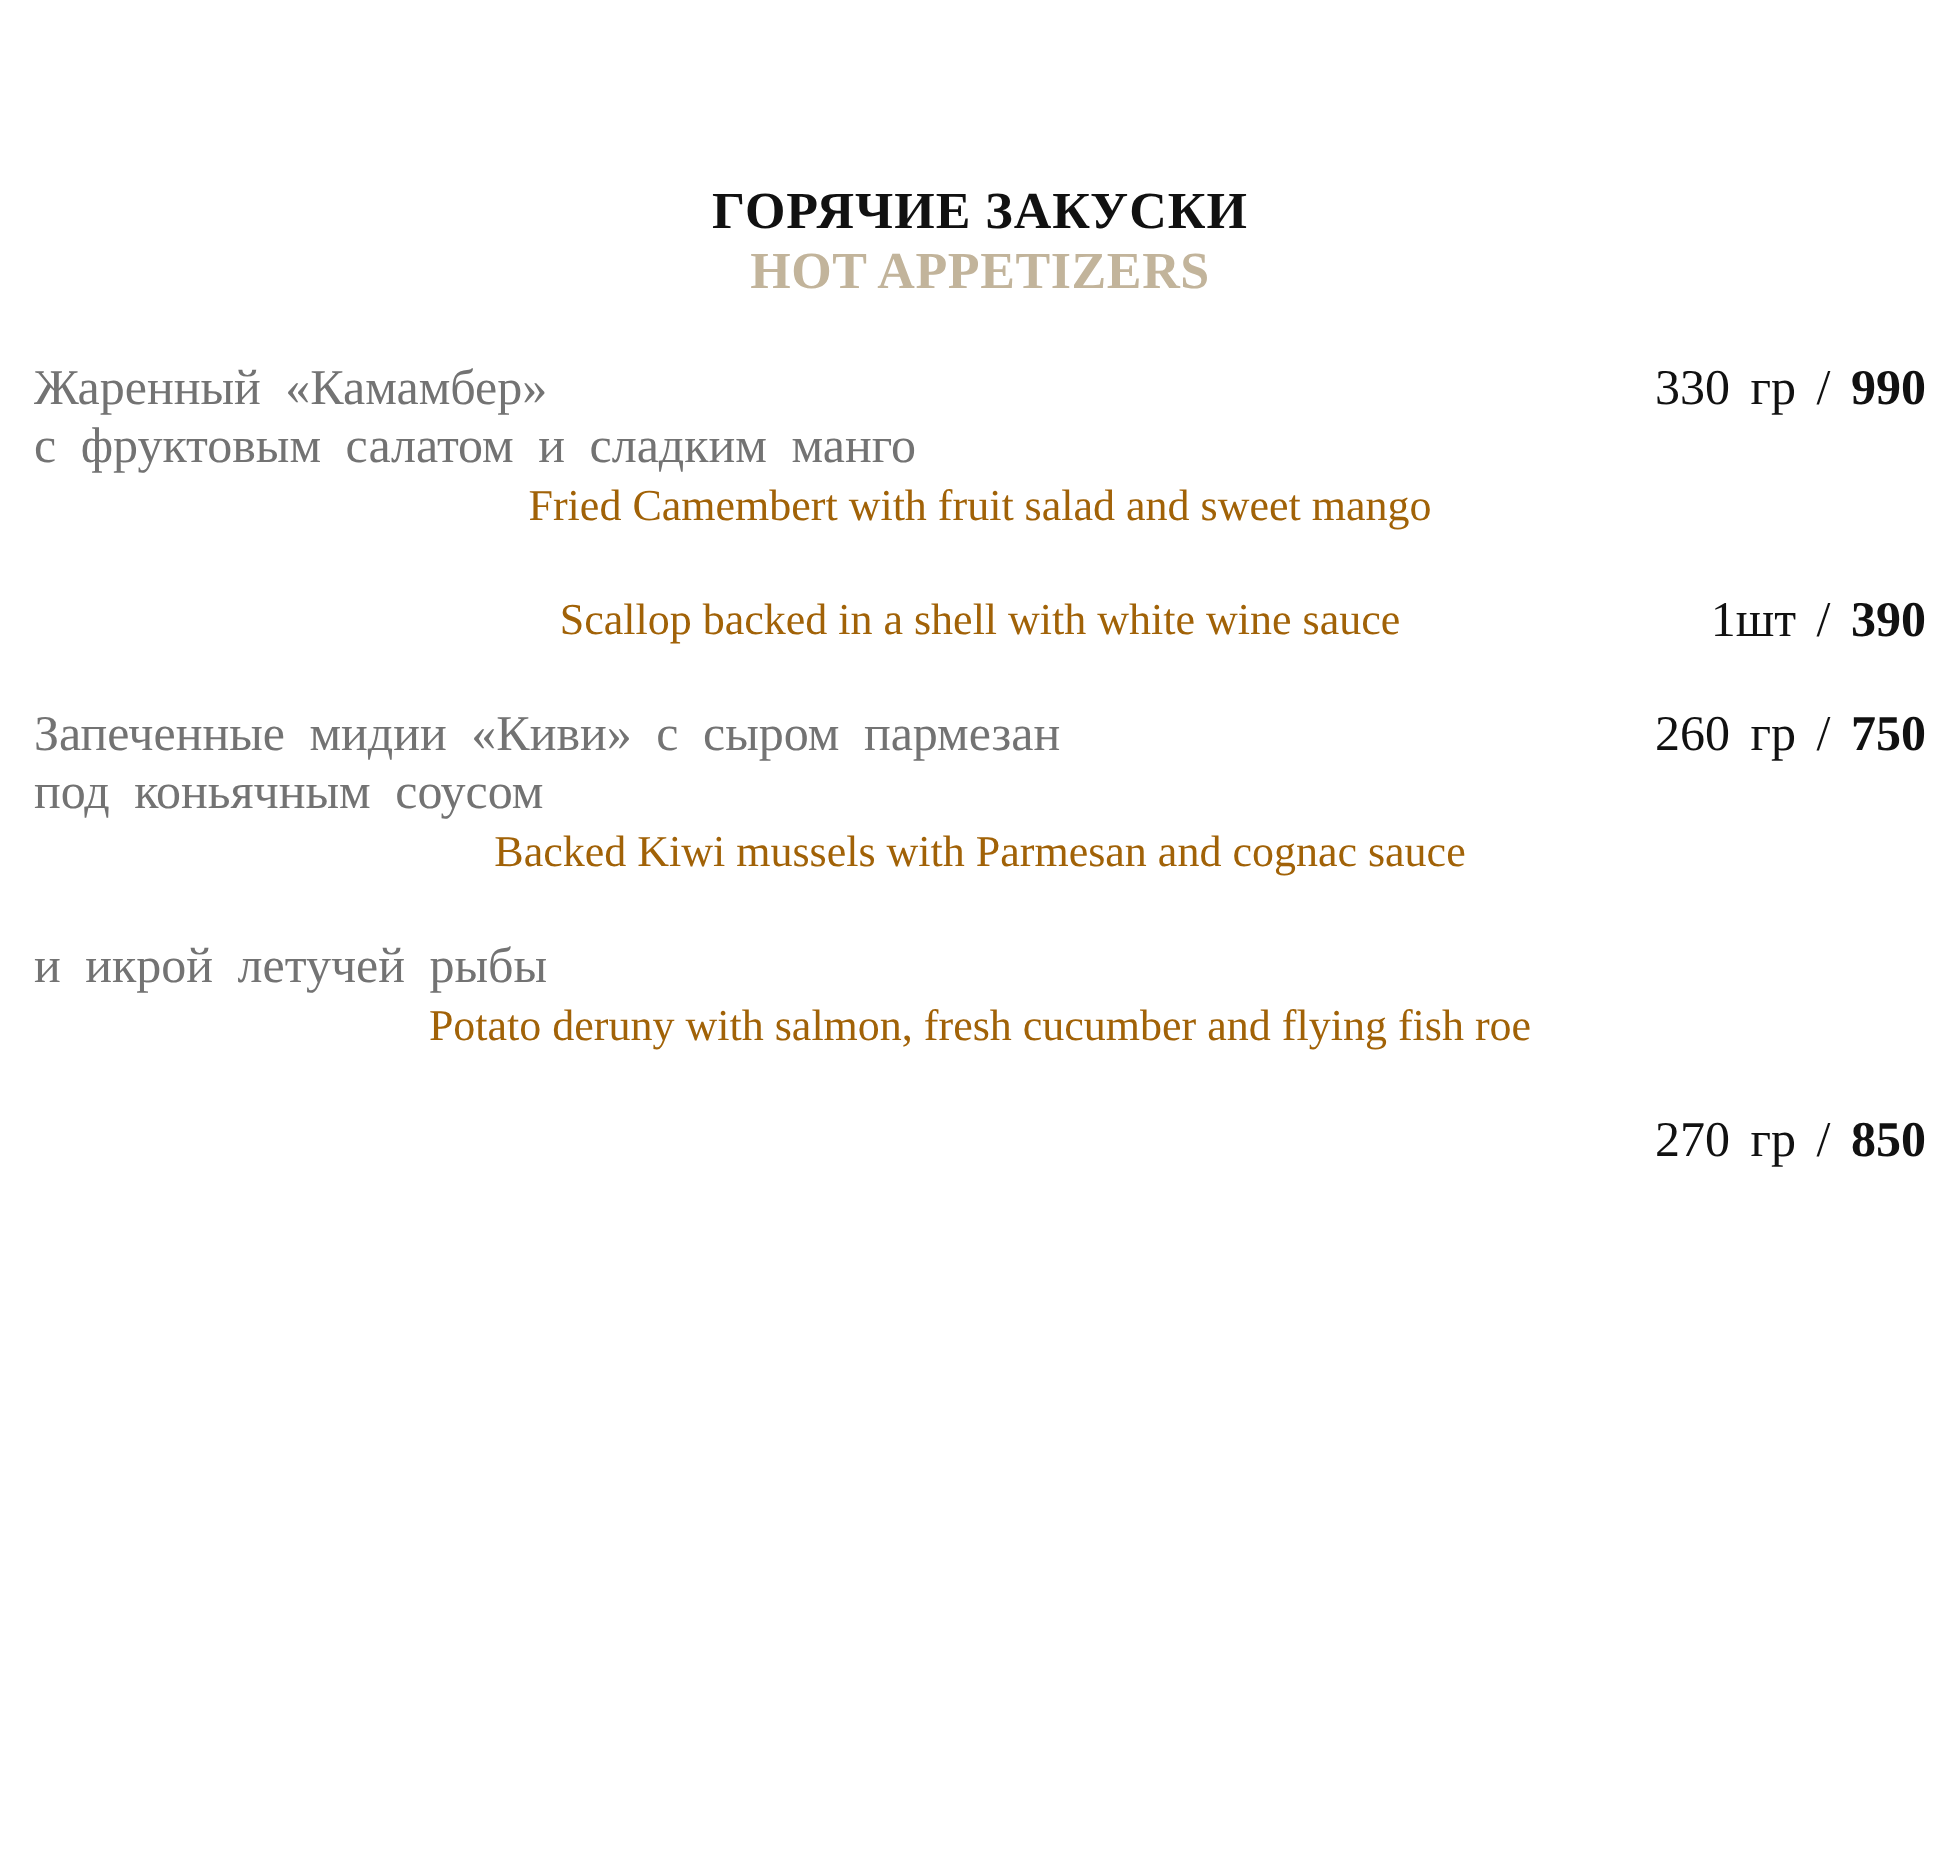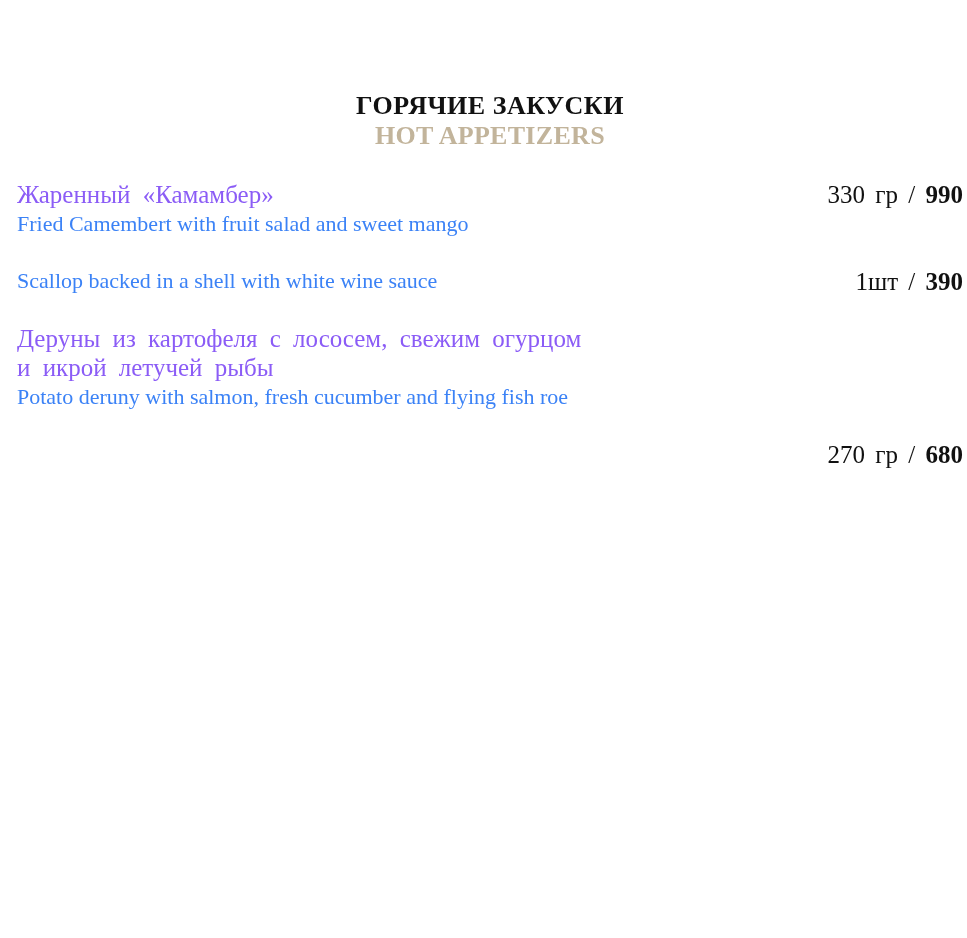--- a/index.html
+++ b/index.html
@@ -43,28 +43,29 @@
       top: 180px;
     }
     .item {
       position: relative;
       margin-bottom: 29px;
     }
     .item-name {
       font-size: 25px;
       line-height: 29px;
       width: 760px;
-      color: #8b5cf6;
+      color: #737373;
       word-spacing: 6px;
     }
     .item-desc {
       font-size: 22px;
       line-height: 28px;
-      color: #3b82f6;
+      color: #a16207;
       margin-top: 1px;
+      text-align: center;
     }
     .item-price {
       position: absolute;
       right: 0;
       top: 0;
       font-size: 25px;
       line-height: 29px;
       white-space: pre;
       color: #111111;
       word-spacing: 4px;
@@ -80,38 +81,46 @@
 <div class="header">
   <div class="title-ru">ГОРЯЧИЕ ЗАКУСКИ</div>
   <div class="title-en">HOT APPETIZERS</div>
 </div>
 
 <div class="items">
 
   <div class="item">
     <div class="item-name">
       <div>Жаренный «Камамбер»</div>
+      <div>с фруктовым салатом и сладким манго</div>
     </div>
     <div class="item-desc">Fried Camembert with fruit salad and sweet mango</div>
     <div class="item-price"><span>330 гр /</span> <span class="amount">990</span></div>
   </div>
 
   <div class="item">
     <div class="item-desc">Scallop backed in a shell with white wine sauce</div>
     <div class="item-price"><span>1шт /</span> <span class="amount">390</span></div>
   </div>
 
+  <div class="item">
+    <div class="item-name">
+      <div>Запеченные мидии «Киви» с сыром пармезан</div>
+      <div>под коньячным соусом</div>
+    </div>
+    <div class="item-desc">Backed Kiwi mussels with Parmesan and cognac sauce</div>
+    <div class="item-price"><span>260 гр /</span> <span class="amount">750</span></div>
+  </div>
 
   <div class="item">
     <div class="item-name">
-      <div>Деруны из картофеля с лососем, свежим огурцом</div>
       <div>и икрой летучей рыбы</div>
     </div>
     <div class="item-desc">Potato deruny with salmon, fresh cucumber and flying fish roe</div>
   </div>
 
   <div class="item">
     <div class="item-name">
     </div>
-    <div class="item-price"><span>270 гр /</span> <span class="amount">680</span></div>
+    <div class="item-price"><span>270 гр /</span> <span class="amount">850</span></div>
   </div>
 
 </div>
 
 </body></html>

